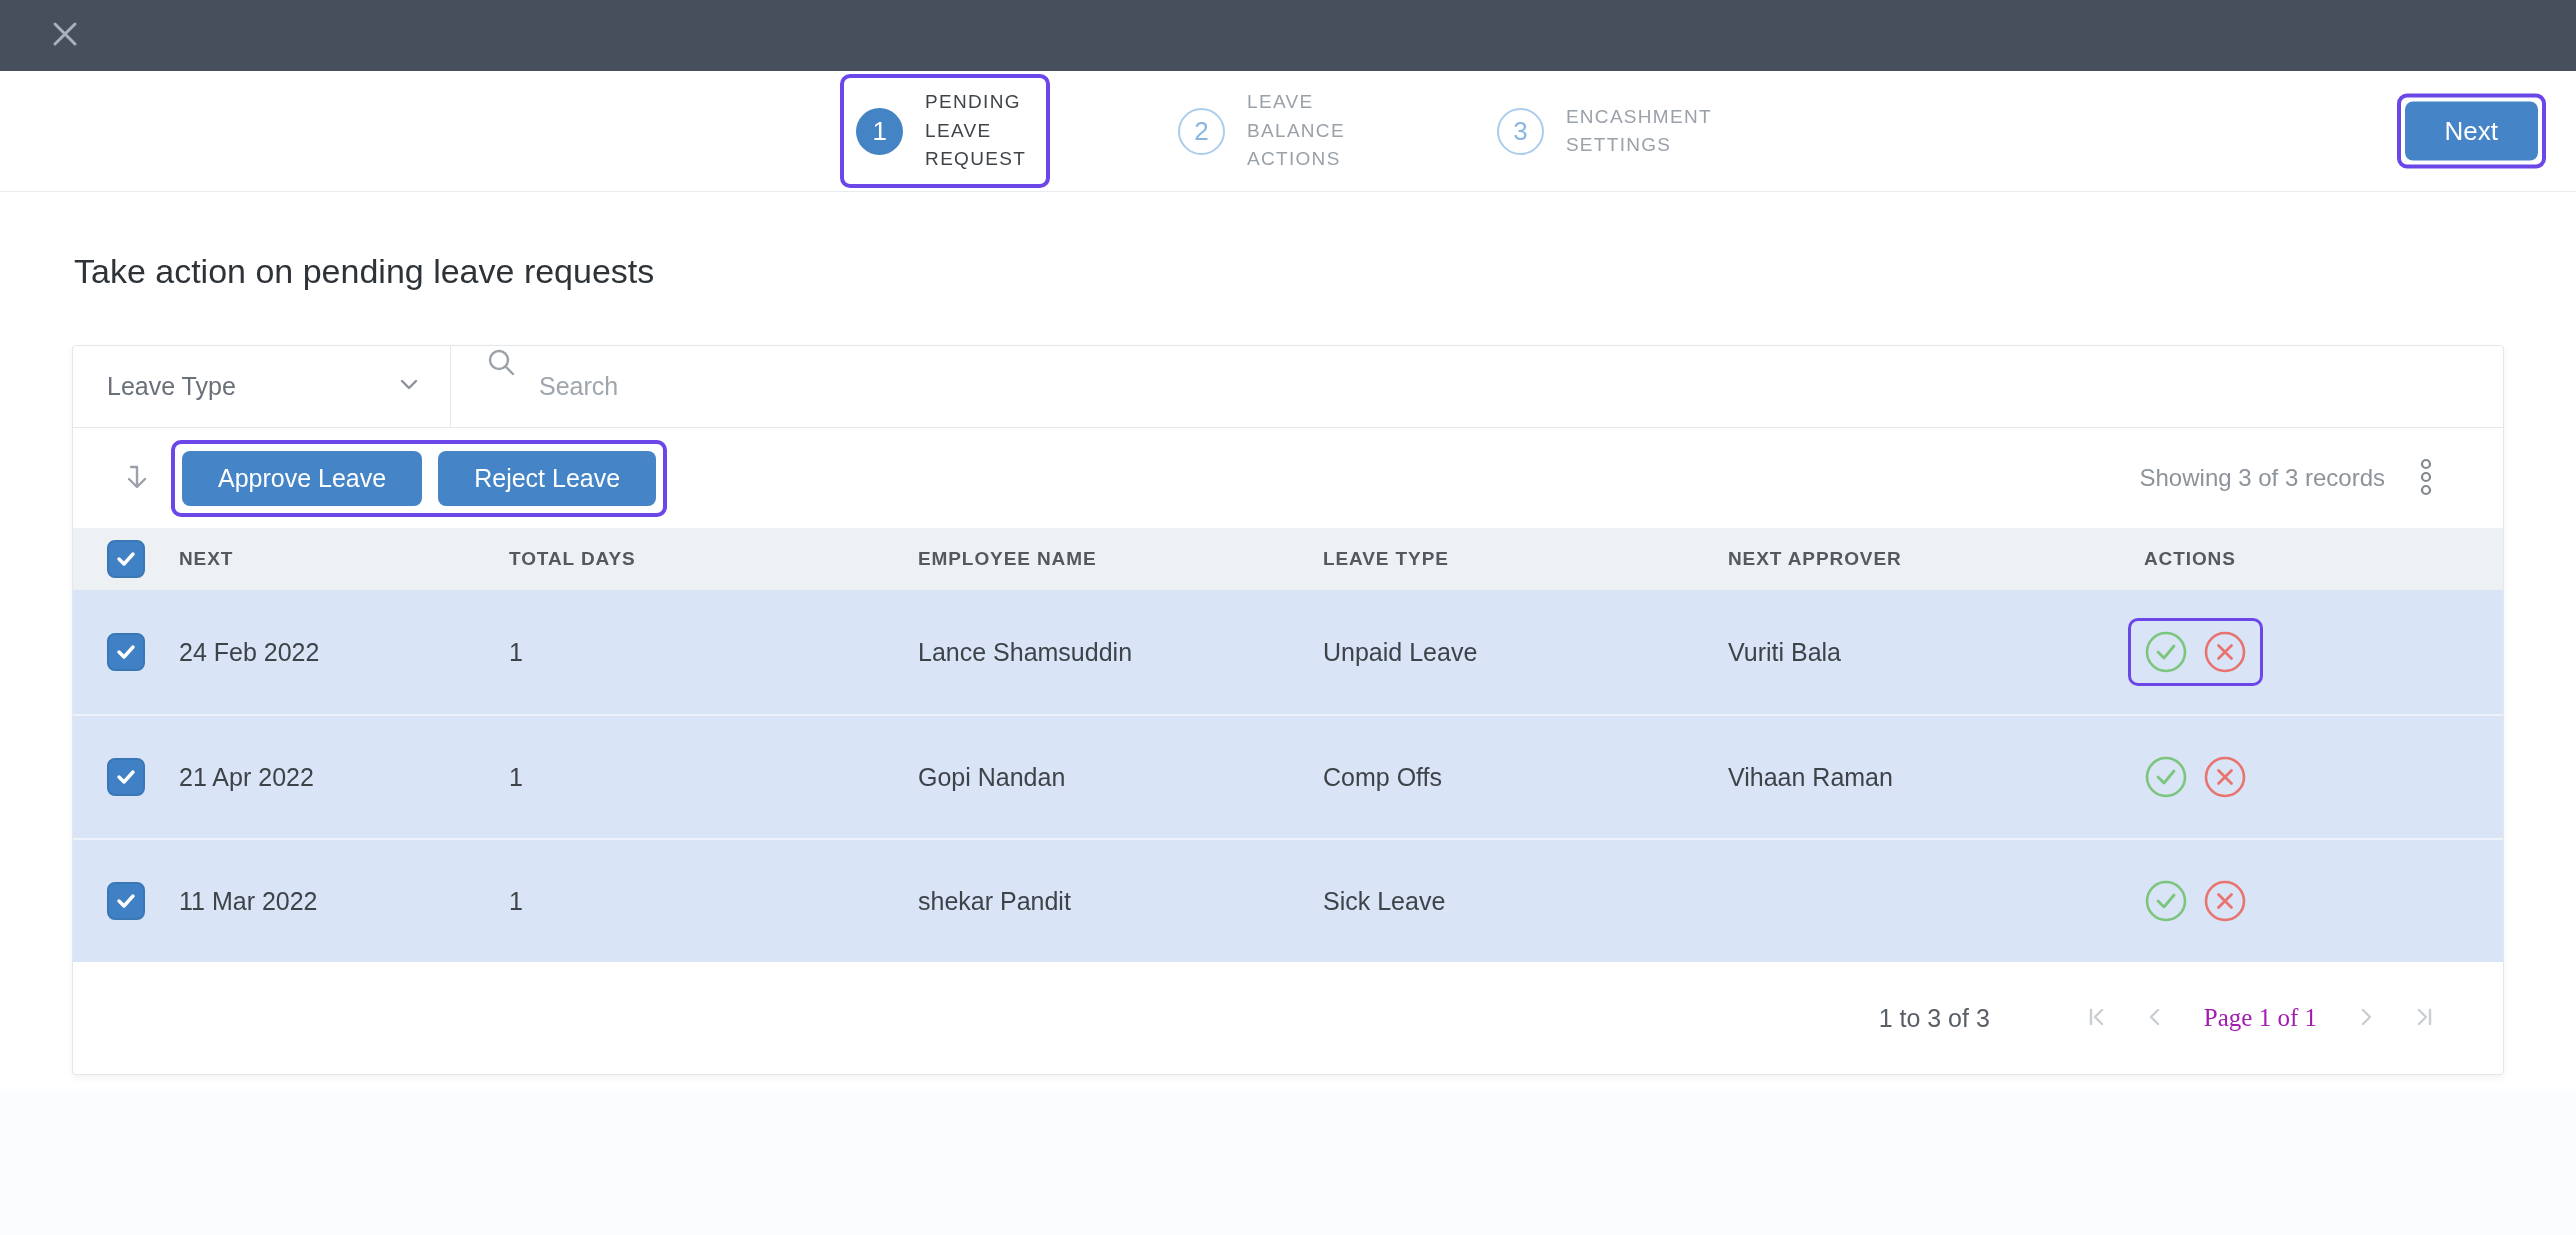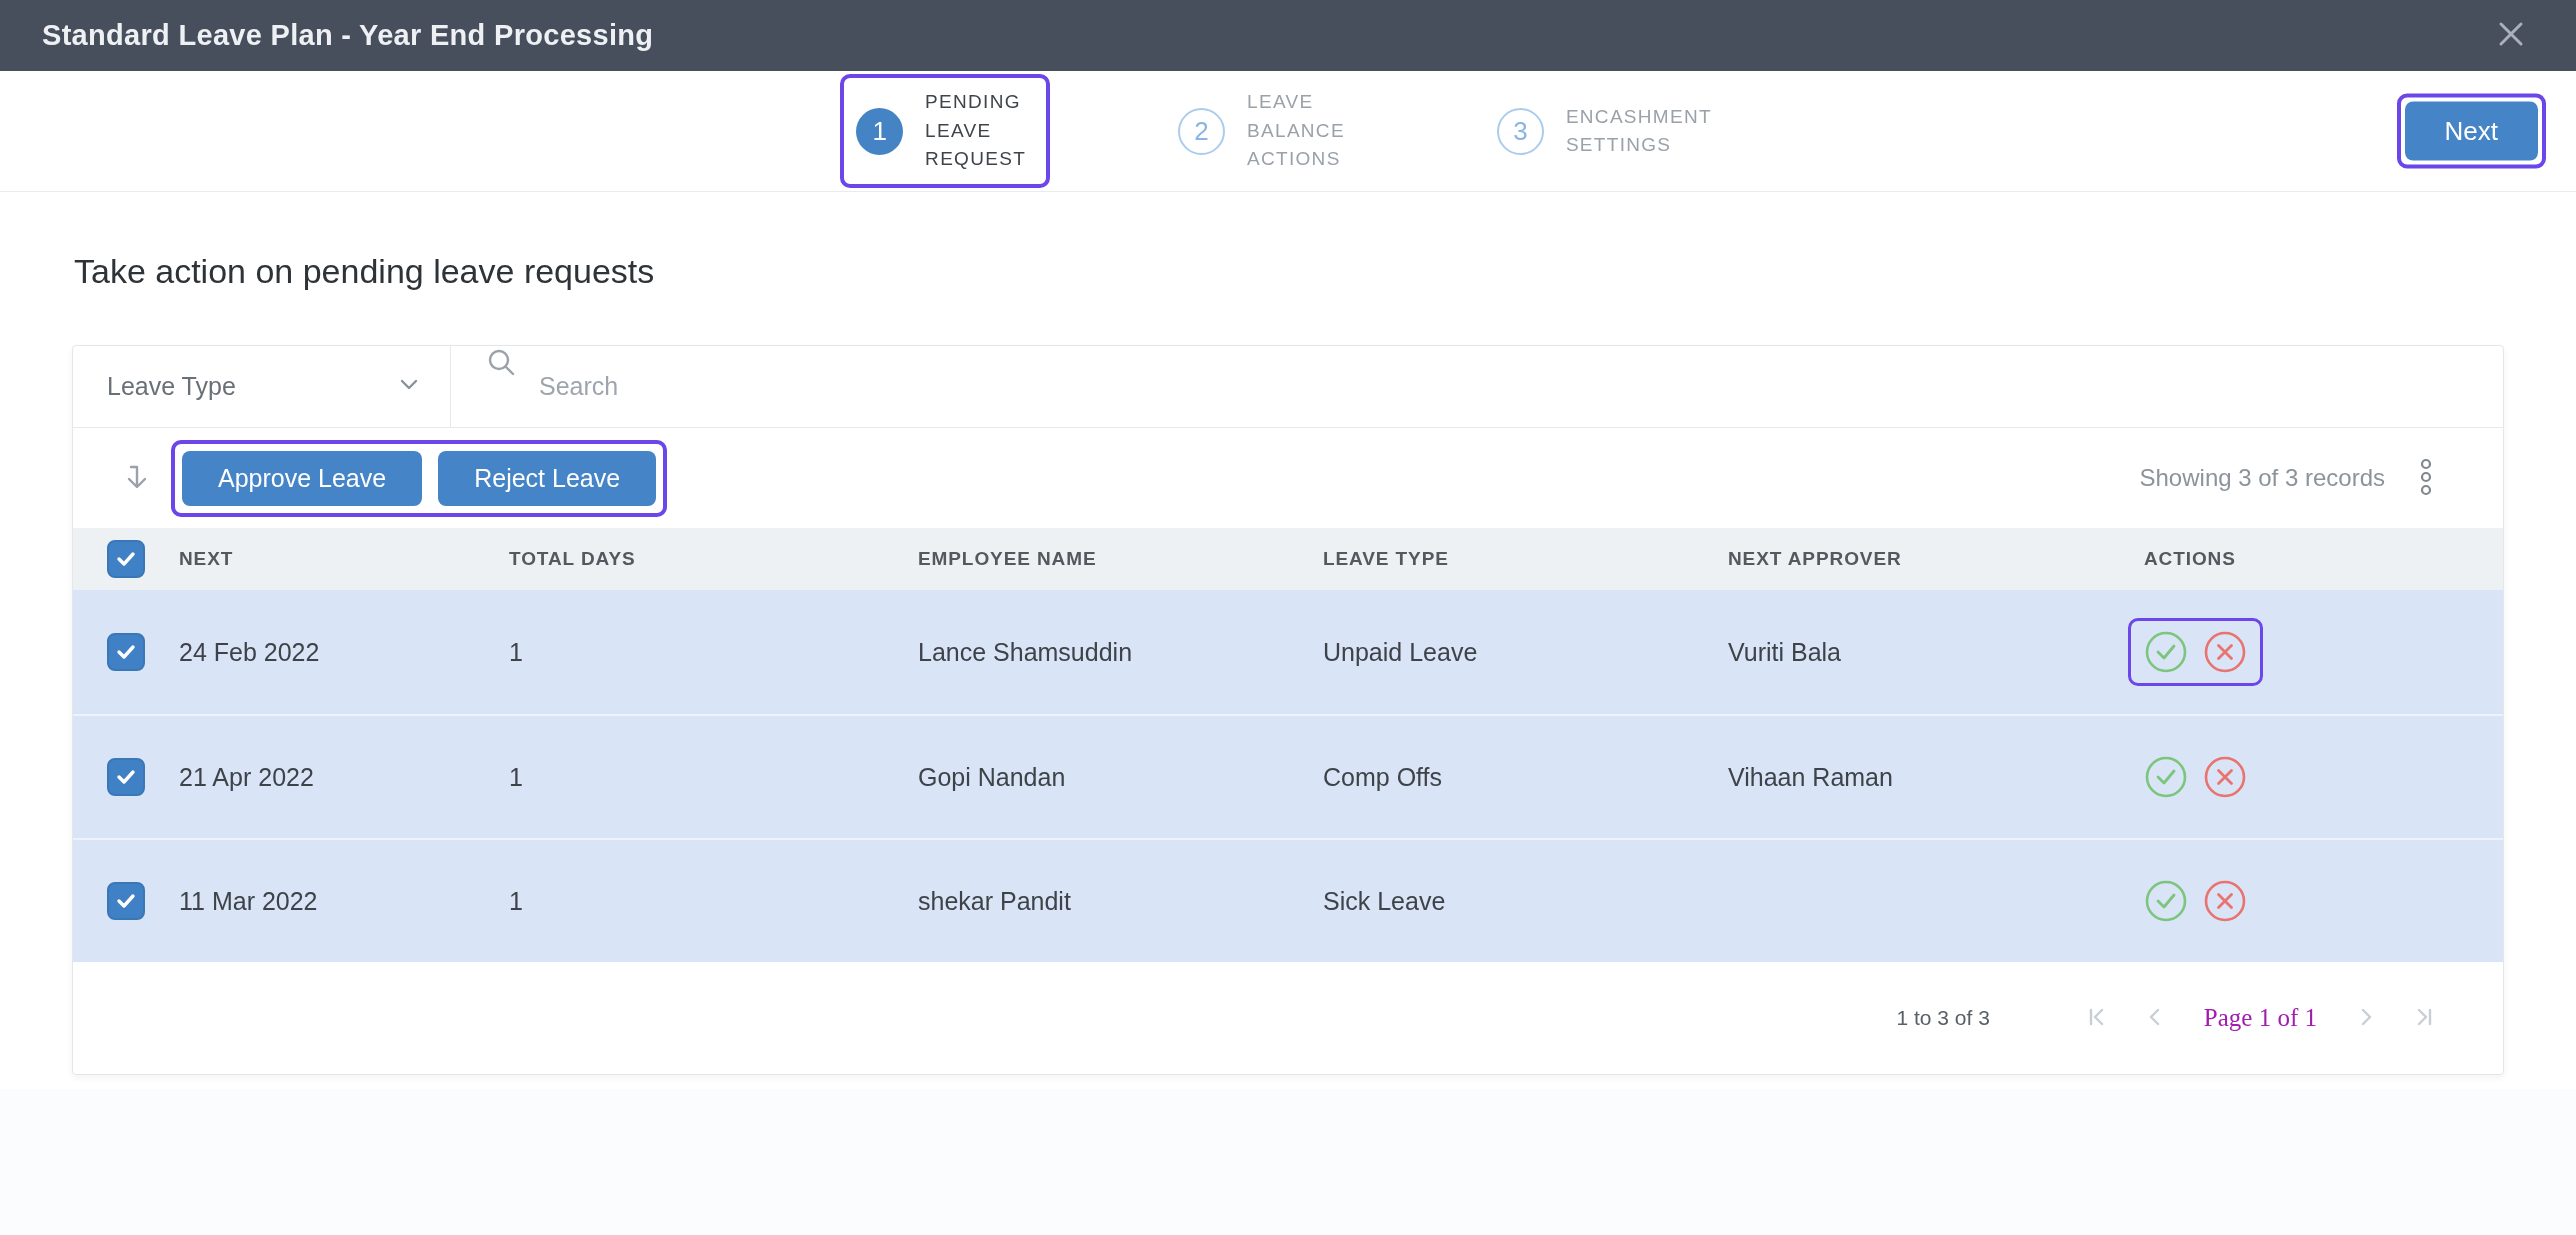--- a/index.html
+++ b/index.html
@@ -51,29 +51,28 @@
   .t-row { height:124px; background:#d9e4f6; font-size:25px; color:#3e4349; }
   .t-row + .t-row { border-top:2px solid #eef3fb; }
   .cb-cell { padding-left:34px; }
   .checkbox { width:38px; height:38px; border-radius:8px; background:#3f81c4; border:2px solid #3a77b6; display:flex; align-items:center; justify-content:center; cursor:pointer; }
   .action-group { display:inline-flex; gap:15px; padding:9px 13px; border:3px solid transparent; border-radius:10px; margin-left:-16px; justify-self:start; }
   .action-group.hl { border-color:#6b46e8; }
   .icon-btn { background:none; border:none; cursor:pointer; display:flex; padding:0; }
 
   
   .pager { height:112px; display:flex; align-items:center; justify-content:flex-end; padding-right:50px; }
-  .range-text { font-size:21px; color:#595f66; margin-right:78px; }
+  .range-text { font-size:25px; color:#595f66; margin-right:78px; }
   .pg-btn { background:none; border:none; cursor:pointer; display:flex; align-items:center; padding:0 16px; }
   .page-text { font-size:25px; color:#a21caf; margin:0 20px;font-family:Liberation Serif, serif; }
 </style>
 </head>
 <body>
 
 <header class="titlebar">
-  <h1>Standard Leave Plan - Year End Processing</h1>
   <button class="close-btn">
     <span>
       <svg width="36" height="36" viewBox="0 0 36 36">
           <path d="M8 8 L28 28 M28 8 L8 28" stroke="#aab1ba" stroke-width="3" stroke-linecap="round" fill="none"></path>
         </svg>
     </span>
   </button>
 </header>
 
 <nav class="stepperbar">

